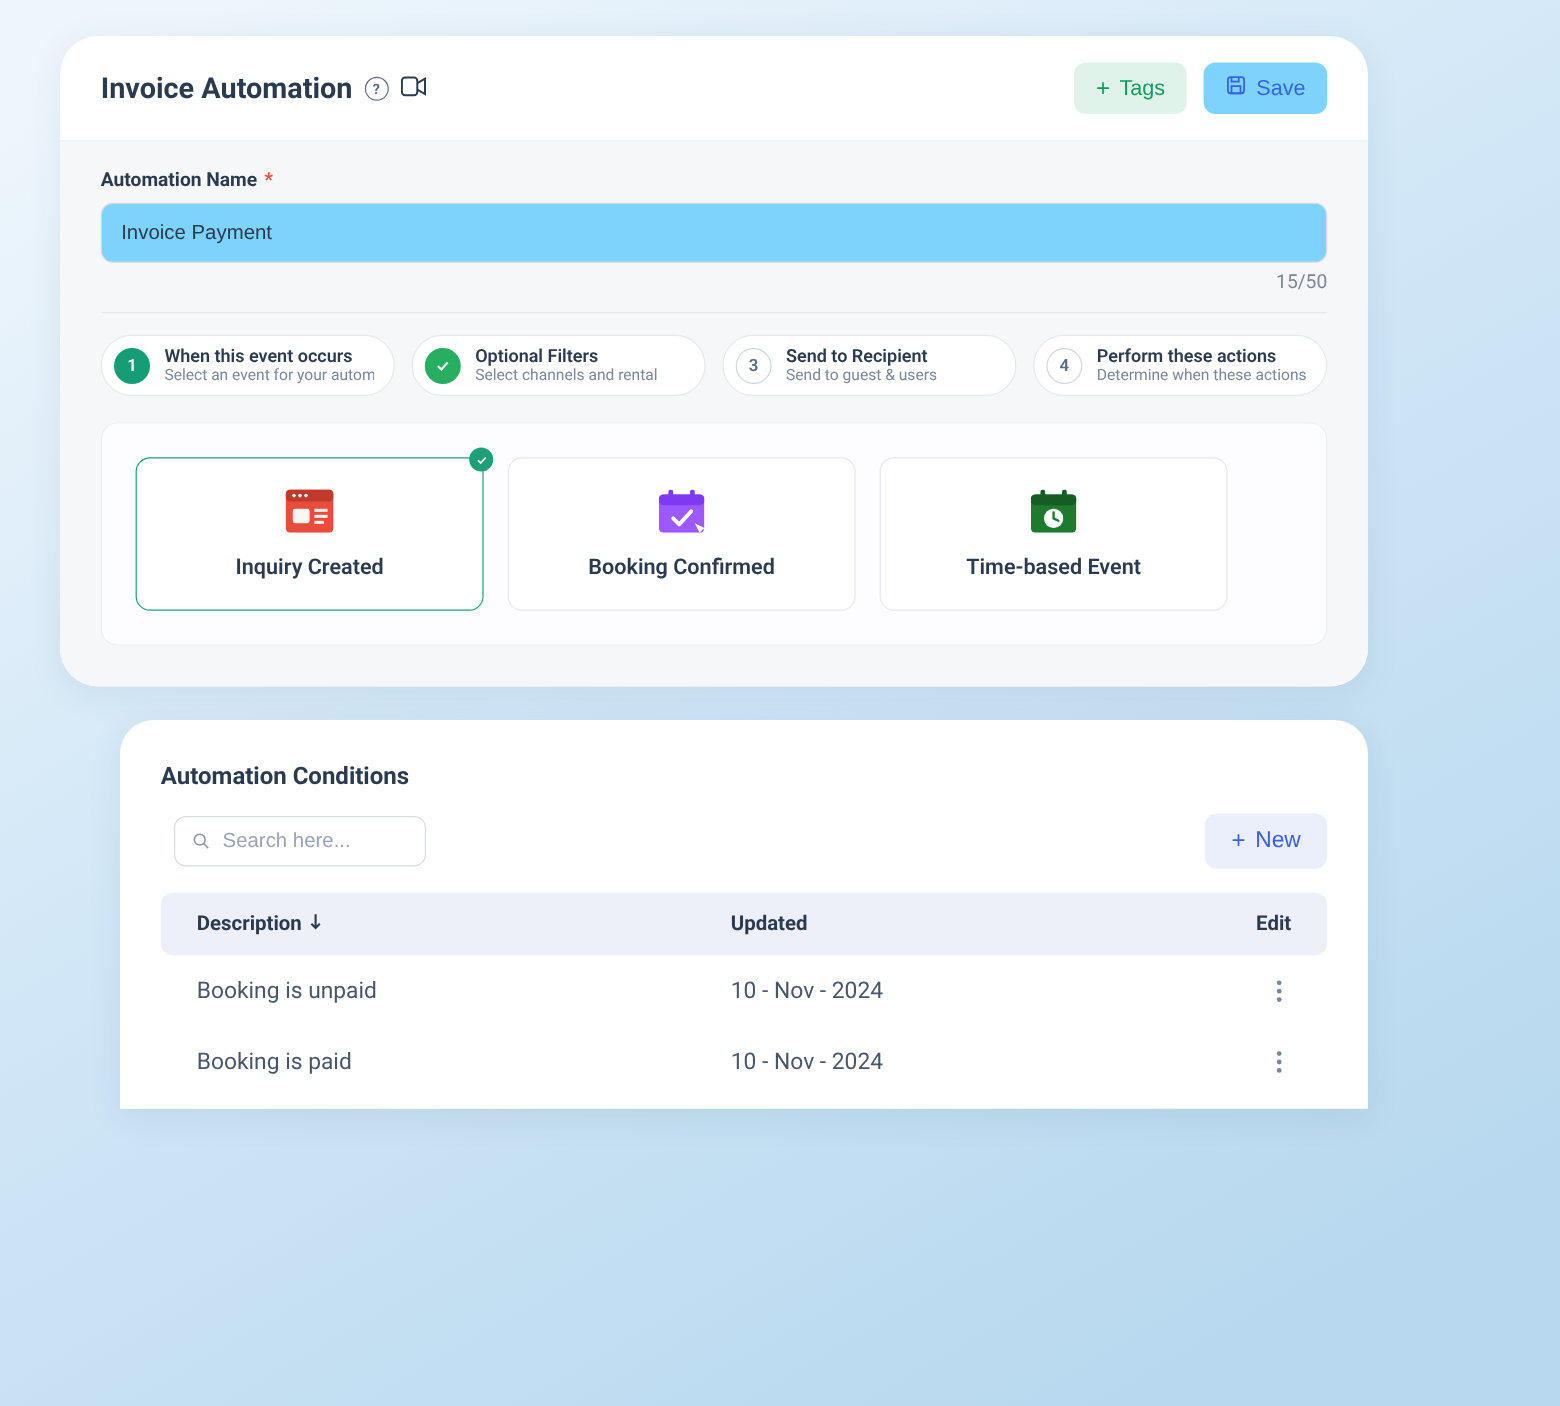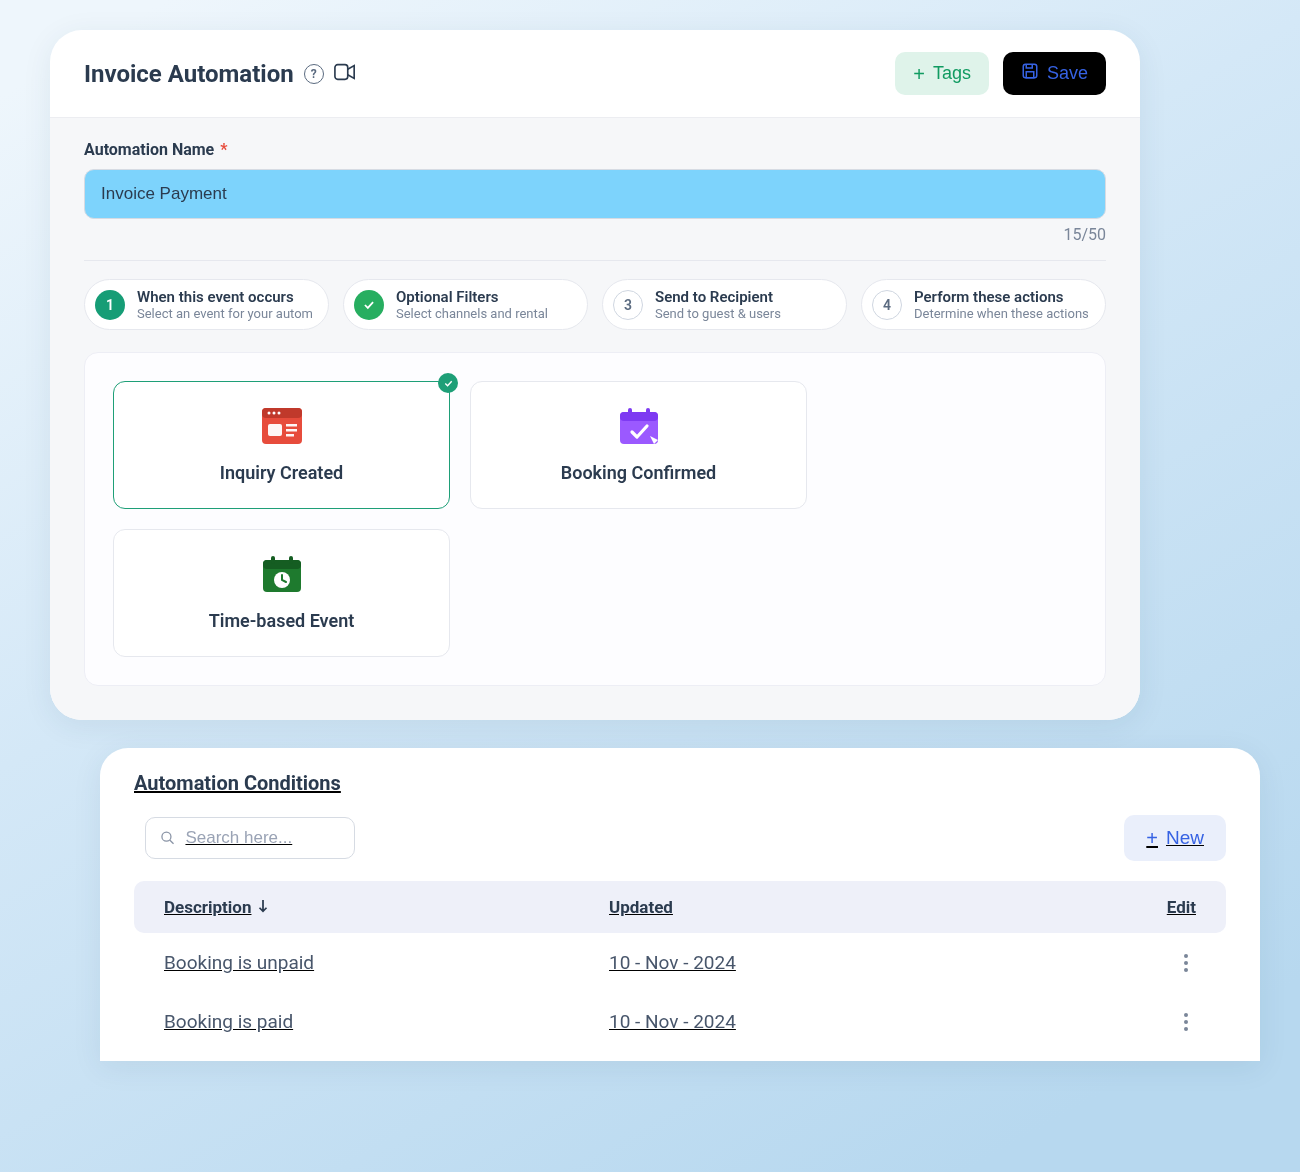--- a/index.html
+++ b/index.html
@@ -47,21 +47,21 @@
   .btn {
     display:flex; align-items:center; gap:8px;
     padding: 10px 18px;
     border-radius: 10px;
     font-size:18px;
     font-weight:500;
     cursor:pointer;
     border:none;
   }
   .btn-tags { background:#dff3ea; color:#109b61; }
-  .btn-save { background:#000000; color:#3662e3; }
+  .btn-save { background:#7dd3fc; color:#3662e3; }
   .plus { font-size:20px; font-weight:400; line-height:1; }
   .save-icon svg { width:18px; height:18px; stroke:#3662e3; fill:none; stroke-width:2; }
 
   .form-area {
     background:#f6f7f9;
     border-top:1px solid #ecedf1;
     padding: 22px 34px 34px;
   }
   .form-label {
     font-size:16px; font-weight:700; color:#2b3b4f;
@@ -126,21 +126,21 @@
     margin-top:22px;
     padding:28px;
   }
   .events-grid {
     display:flex;
     flex-wrap:wrap;
     gap:20px;
   }
   .event-card {
     position:relative;
-    width:337px;
+    width:290px;
     height:128px;
     background:#fff;
     border:1px solid #e6e8ee;
     border-radius:12px;
     display:flex;
     flex-direction:column;
     align-items:center;
     justify-content:center;
     gap:18px;
     cursor:pointer;
@@ -152,26 +152,25 @@
     background:#1e9f77; display:flex; align-items:center; justify-content:center;
   }
   .event-badge svg { width:11px; height:11px; stroke:#fff; stroke-width:3; fill:none; }
   .event-icon { width:40px; height:36px; display:flex; align-items:center; justify-content:center; }
   .event-label { font-size:18px; font-weight:600; color:#2b3b4f; }
 
   
   .card-conditions {
     background:#fff;
     border-radius:28px 28px 0 0;
-    width:1160px;
+    width:1040px;
     margin-left:70px;
     margin-top:28px;
-    padding:23px 34px 10px;
+    padding:34px 34px 10px;
     box-shadow: 0 6px 30px rgba(30,60,90,0.08);
-    text-decoration: underline;
   }
   .cond-title { font-size:20px; font-weight:700; color:#2b3b4f; margin-bottom:20px; }
   .cond-bar { display:flex; justify-content:space-between; align-items:center; margin-bottom:20px; }
   .search {
     display:flex; align-items:center;
     border:1px solid #d6dbe3; border-radius:10px;
     padding:10px 14px; width:210px; gap:10px;margin-left:11px;
   }
   .search svg { width:18px; height:18px; stroke:#8a94a6; fill:none; stroke-width:2; }
   .search input {

